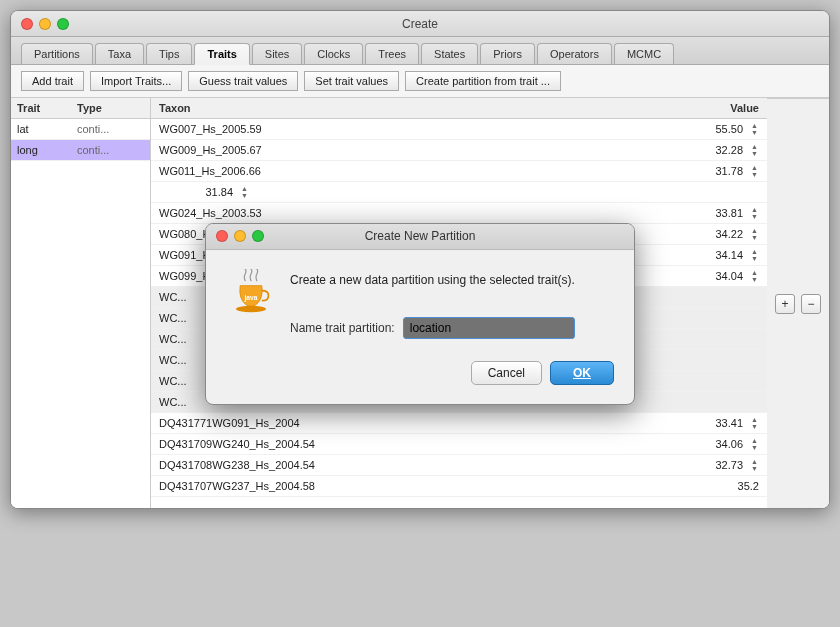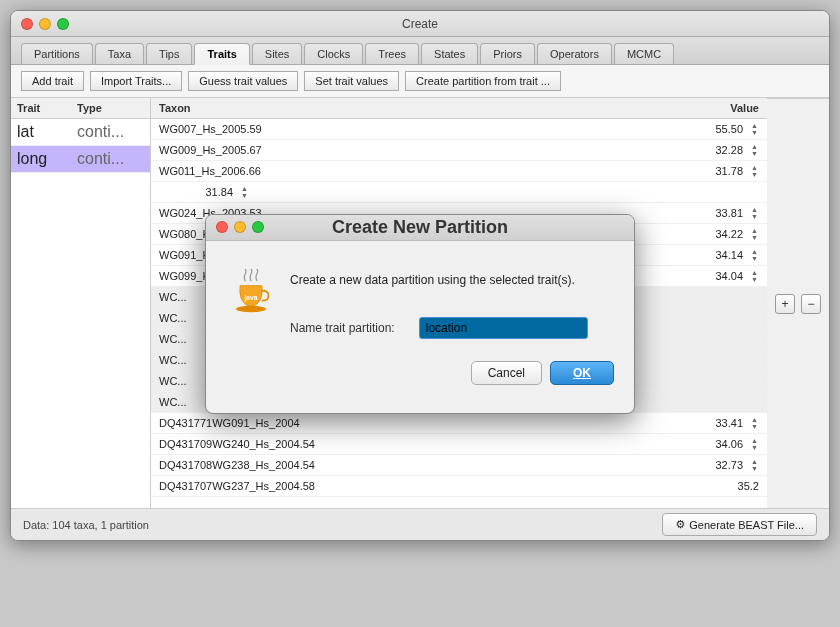--- a/index.html
+++ b/index.html
@@ -132,21 +132,21 @@
     .trait-row {
       display: flex;
       border-bottom: 1px solid #eee;
       padding: 2px 0;
     }
     .trait-row.selected {
       background: #c4b5fd;
     }
     .trait-cell {
       padding: 2px 6px;
-      font-size: 16px;
+      font-size: 11px;
       color: #222;
     }
     .trait-cell.name { width: 60px; }
     .trait-cell.type { flex: 1; color: #666; }
 
     
     .right-panel {
       flex: 1;
       display: flex;
       flex-direction: row;
@@ -271,26 +271,26 @@
       display: flex;
       align-items: center;
       padding: 0 10px;
       border-bottom: 1px solid #bbb;
       position: relative;
     }
     .dialog-title {
       position: absolute;
       left: 50%;
       transform: translateX(-50%);
-      font-size: 18px;
-      font-weight: 700;
+      font-size: 12px;
+      font-weight: 400;
       color: #333;
     }
     .dialog-body {
-      padding: 28px 20px;
+      padding: 19px 20px;
     }
     .dialog-content {
       display: flex;
       align-items: flex-start;
       gap: 14px;
       margin-bottom: 16px;
     }
     .java-icon {
       width: 50px;
       height: 50px;
@@ -299,35 +299,35 @@
     .dialog-text {
       font-size: 12px;
       color: #222;
       padding-top: 2px;
       line-height: 1.5;
     }
     .dialog-field {
       display: flex;
       align-items: center;
       margin-top: 28px;
-      gap: 24px;
+      gap: 8px;
     }
     .dialog-field-label {
       font-size: 12px;
       color: #333;
       white-space: nowrap;
     }
     .dialog-field-input {
       flex: 1;
       padding: 3px 6px;
       border: 1px solid #4a90d9;
       border-radius: 3px;
       font-size: 12px;
       outline: none;
-      background: #0369a1;
+      background: #737373;
     }
     .dialog-buttons {
       display: flex;
       justify-content: flex-end;
       gap: 8px;
       padding-top: 6px;
     }
     .dialog-cancel-btn {
       padding: 4px 16px;
       font-size: 12px;
@@ -531,27 +531,20 @@
       </div>
 
       <div class="bottom-bar">
         <div class="icon-btn">+</div>
         <div class="icon-btn">−</div>
       </div>
     </div>
 
   </div>
 
-  <div class="status-bar">
-    <span class="status-text">Data: 104 taxa, 1 partition</span>
-    <button class="generate-btn">
-      <span>⚙</span>
-      <span>Generate BEAST File...</span>
-    </button>
-  </div>
 </div>
 
 <div class="dialog-overlay">
   <div class="dialog">
 
     <div class="dialog-titlebar">
       <div class="titlebar-buttons">
         <div class="tb-btn tb-close"></div>
         <div class="tb-btn" style="background:#febc2e;"></div>
         <div class="tb-btn" style="background:#28c840;"></div>

